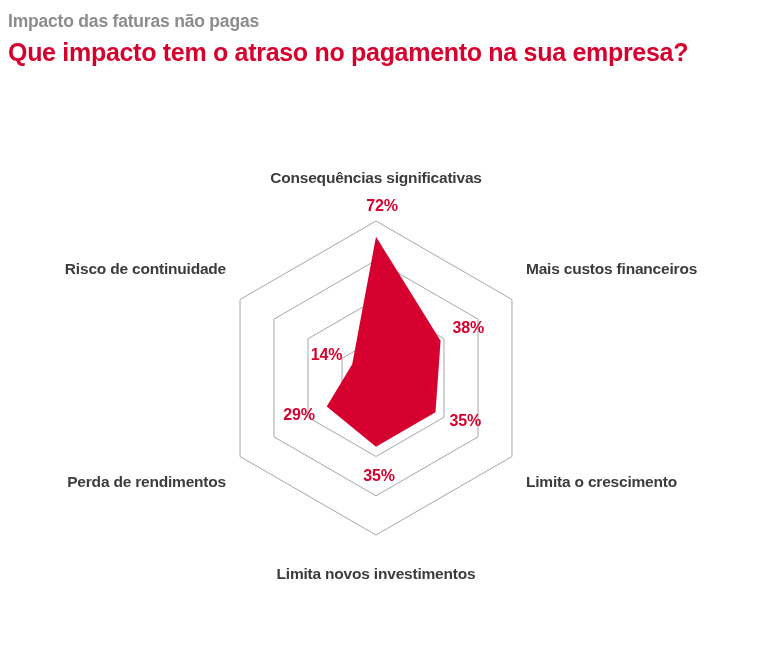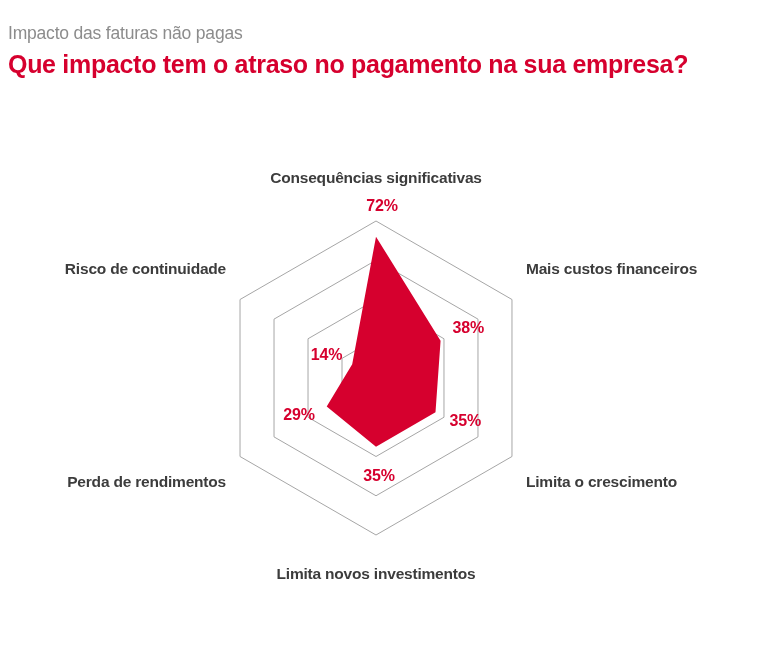--- a/index.html
+++ b/index.html
@@ -15,25 +15,25 @@
     position: relative;
   }
   .header {
     position: absolute;
     left: 8px;
     top: 6px;
     width: 760px;
   }
   .kicker {
     font-size: 17.5px;
-    font-weight: normal;
+    font-weight: bold;
     color: #8c8c8c;
     letter-spacing: -0.2px;
     line-height: 1.35;
-    margin: 16px 0 2px 0;
+    margin: 4px 0 2px 0;
     white-space: nowrap;
   }
   .headline {
     font-size: 25px;
     font-weight: bold;
     color: #d5col;
     color: #d6002e;
     letter-spacing: -0.3px;
     line-height: 1.3;
     margin: 0;

